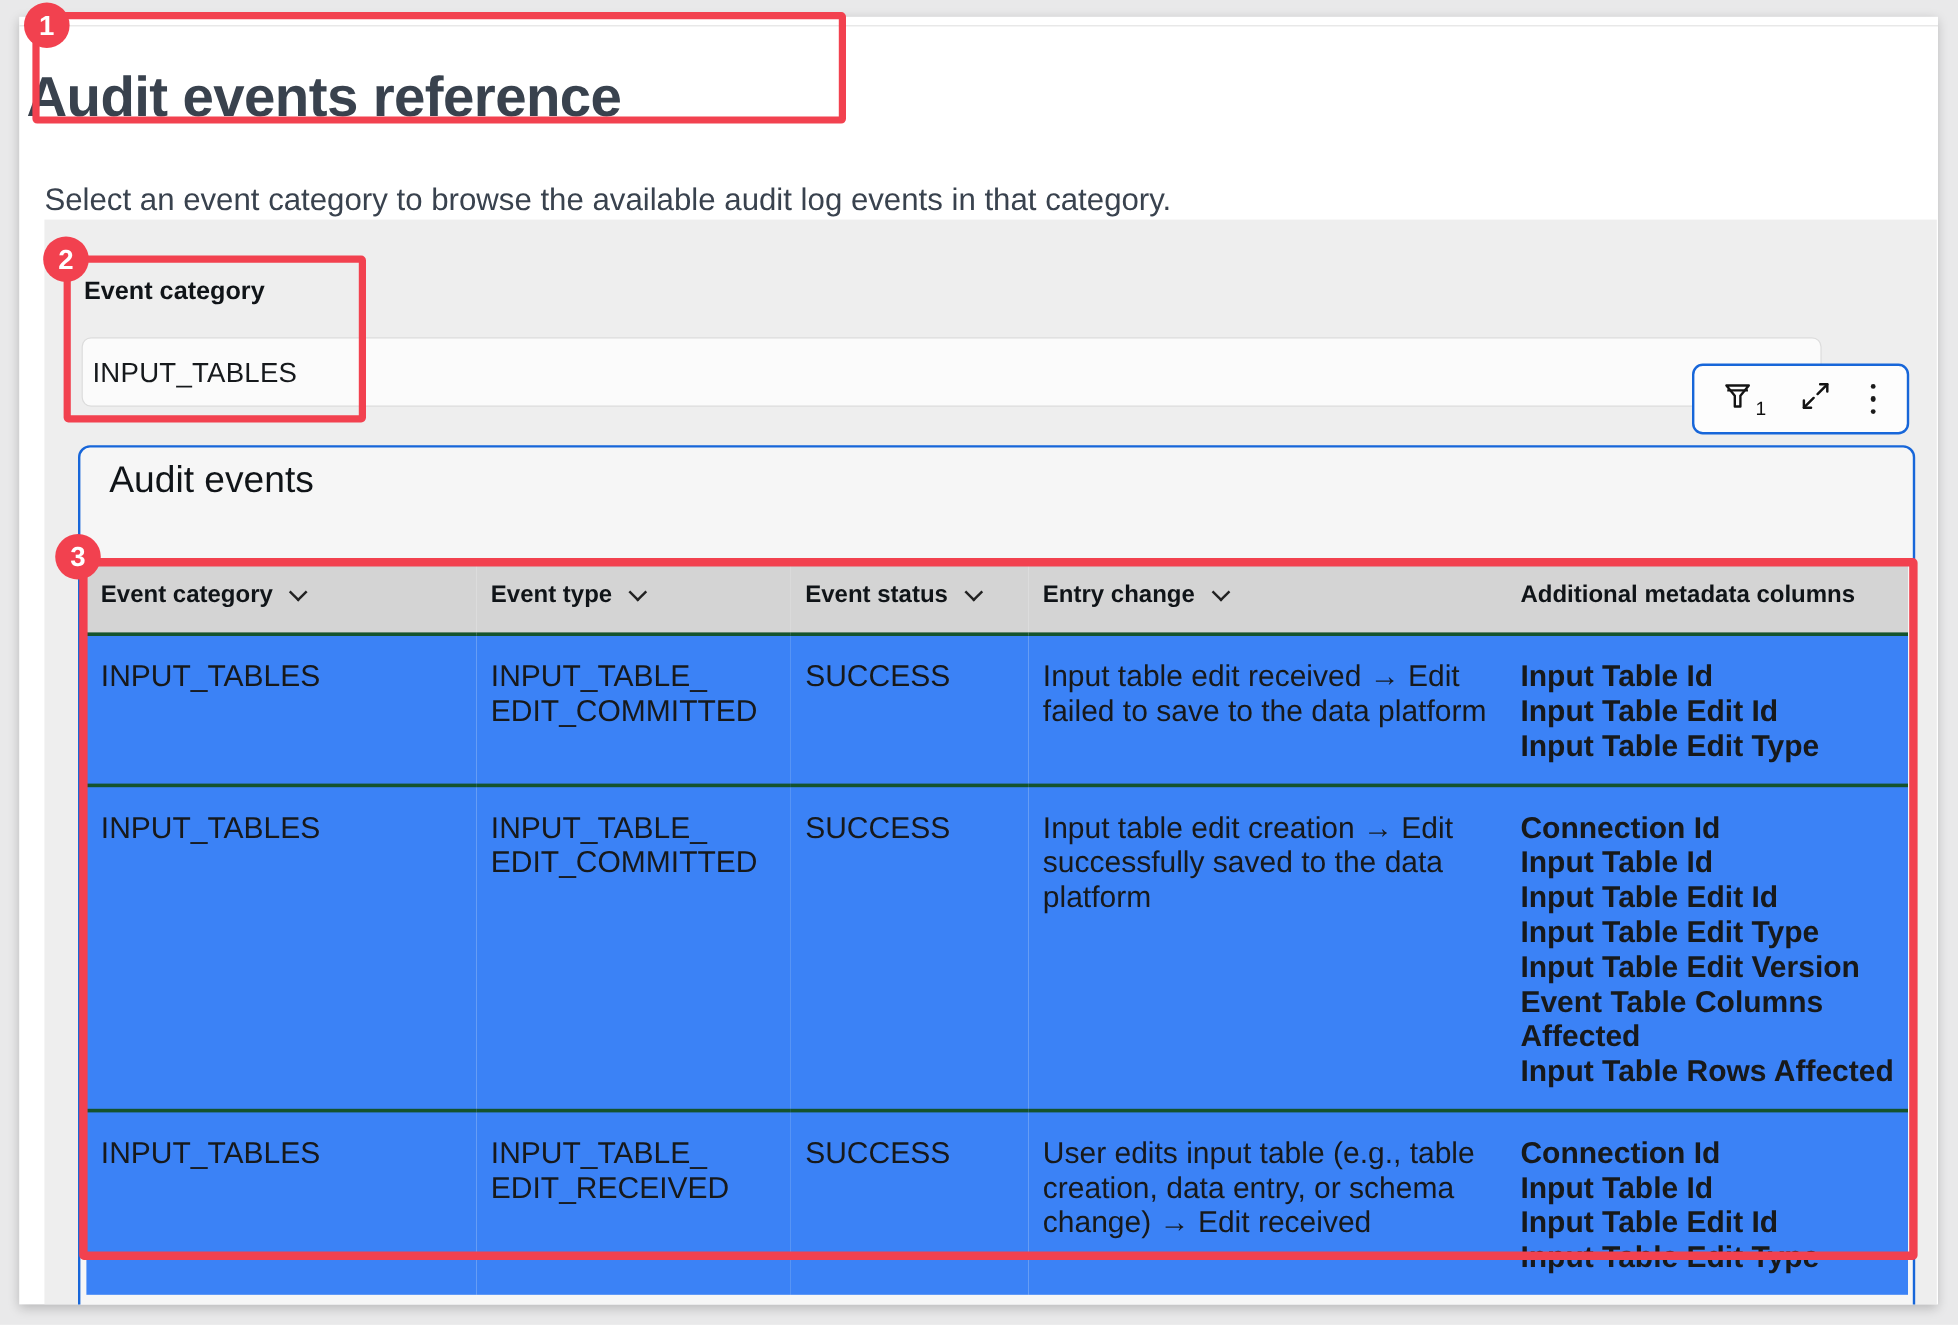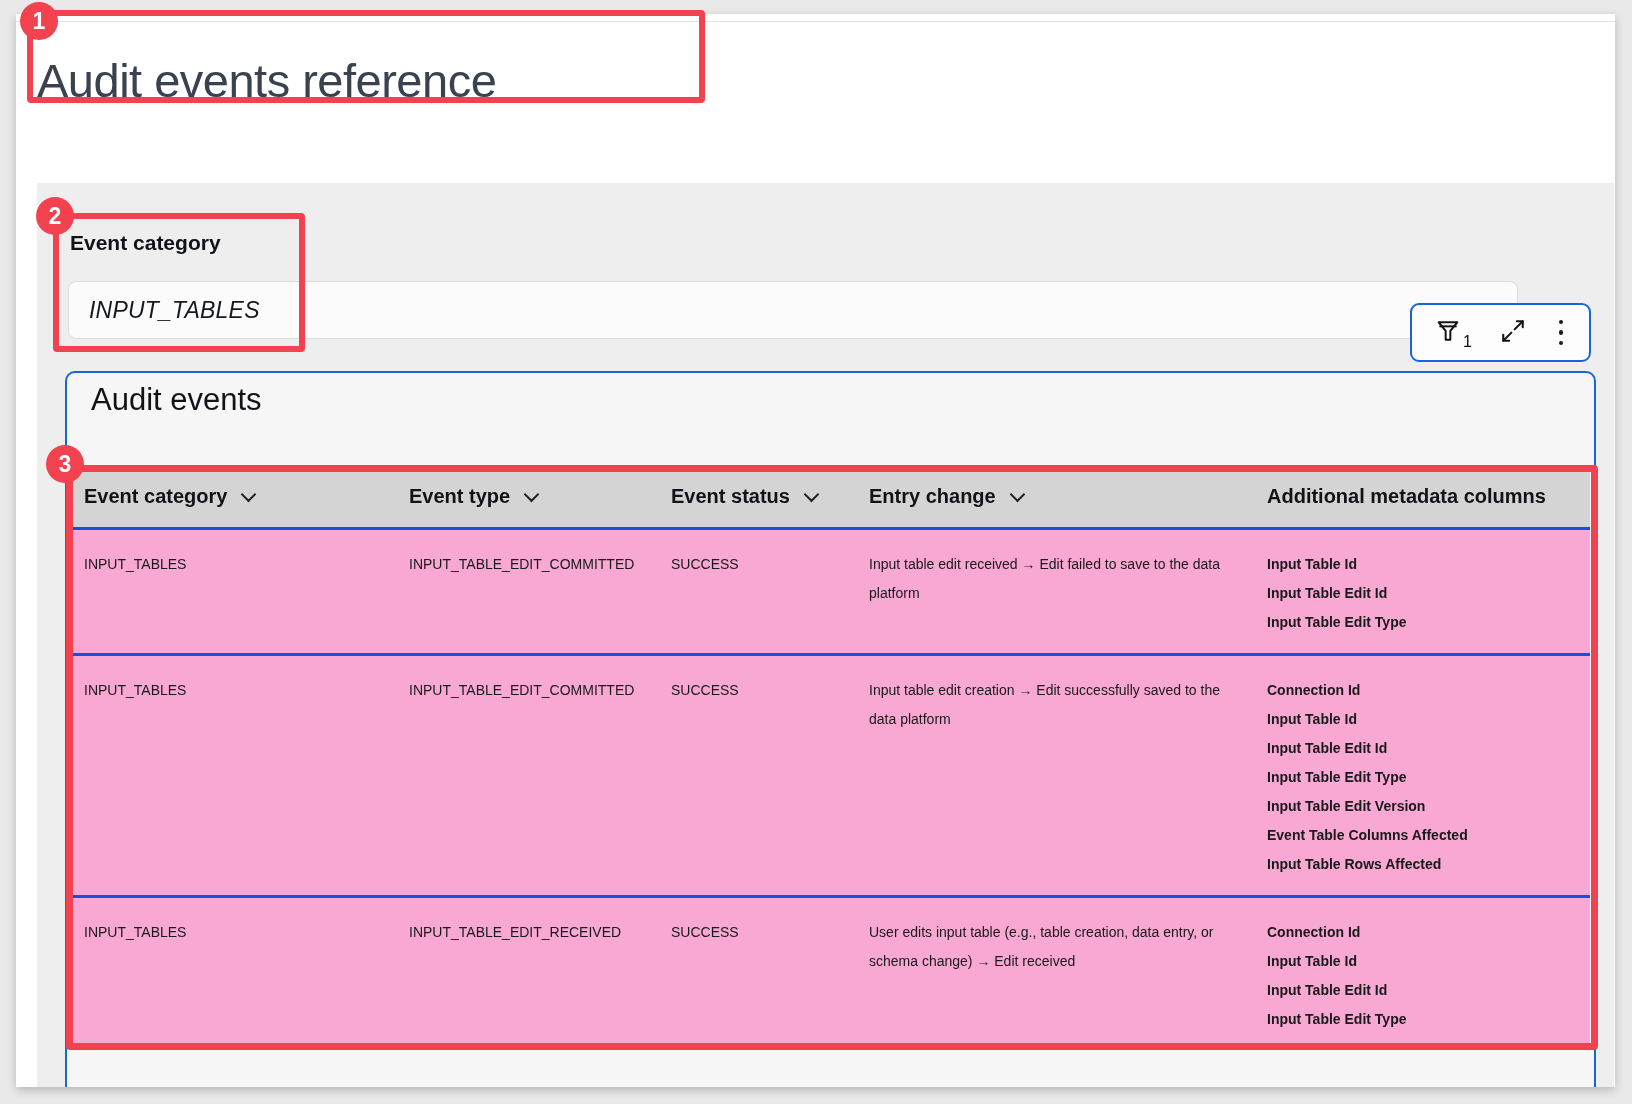--- a/index.html
+++ b/index.html
@@ -11,37 +11,37 @@
   }
   .page{
     position:absolute;left:16px;top:14px;width:1599px;height:1073px;
     background:#ffffff;
     box-shadow:0 3px 9px rgba(0,0,0,.22);
   }
   .clip{position:absolute;inset:0;overflow:hidden;}
   .topline{position:absolute;left:0;right:0;top:7px;border-top:1px solid #e3e3e3;}
 
   .title{
-    position:absolute;left:21px;top:8px;
-    font-size:47px;font-weight:normal;color:var(--heading,#39424e);
+    position:absolute;left:6px;top:8px;
+    font-size:47px;font-weight:bold;color:var(--heading,#39424e);
     letter-spacing:-0.5px;line-height:1.2;
   }
   .subtitle{
     position:absolute;left:21px;top:111px;
     font-size:26px;color:var(--heading,#39424e);
   }
 
   .gray-panel{position:absolute;left:21px;top:169px;width:1577px;bottom:0;background:#eeeeee;}
 
   .field-label{position:absolute;left:54px;top:217px;font-size:21px;font-weight:bold;color:#101418;}
   .field{
     position:absolute;left:52px;top:267px;width:1450px;height:58px;box-sizing:border-box;
     background:#fbfbfb;border:1px solid #dcdcdc;border-radius:8px;
-    display:flex;align-items:center;padding-left:20px;
-    font-size:23px;color:#16191c;letter-spacing:0.2px;cursor:pointer;font-style:italic;
+    display:flex;align-items:center;padding-left:8px;
+    font-size:23px;color:#16191c;letter-spacing:0.2px;cursor:pointer;
   }
 
   .toolbar{
     position:absolute;left:1394px;top:289px;width:181px;height:59px;box-sizing:border-box;
     background:#fdfdfd;border:2px solid var(--accent,#1766d9);border-radius:9px;
     display:flex;align-items:center;justify-content:space-between;
     padding:0 22px;z-index:2;
   }
   .tool{display:flex;align-items:flex-end;cursor:pointer;}
   .filter-sub{font-size:16px;color:#111;margin-left:1px;margin-bottom:-2px;}
@@ -68,24 +68,24 @@
     font-size:20px;font-weight:bold;color:#101418;
     text-align:left;padding:0 0 0 12px;vertical-align:middle;cursor:pointer;
     white-space:nowrap;
   }
   .chev{
     display:inline-block;width:9px;height:9px;
     border-right:2px solid #222;border-bottom:2px solid #222;
     transform:rotate(45deg);margin-left:16px;margin-bottom:3px;
   }
   table.grid tbody td{
-    background:#f9a8d4;vertical-align:top;
+    background:#3b82f6;vertical-align:top;
     padding:20px 8px 16px 12px;
-    font-size:14px;color:#17191b;line-height:29px;
-    border-top:3px solid #1d4ed8;
+    font-size:25px;color:#17191b;line-height:29px;
+    border-top:3px solid #14532d;
     overflow-wrap:break-word;
   }
   td.trigger{padding-right:34px;}
   td.meta div{line-height:29px;font-weight:bold;}
 
   .annot{
     position:absolute;border:6px solid var(--annot,#f2414f);border-radius:4px;
     box-sizing:border-box;z-index:5;pointer-events:none;
   }
   #annot1{left:11px;top:-4px;width:678px;height:93px;}
@@ -102,20 +102,21 @@
   #badge3{left:30px;top:431px;}
 </style>
 </head>
 <body style="--annot: #f2414f; --accent: #1766d9; --heading: #39424e;">
 
 <div class="page">
   <div class="clip">
     <div class="topline"></div>
 
     <h1 class="title">Audit events reference</h1>
+    <p class="subtitle">Select an event category to browse the available audit log events in that category.</p>
 
     <div class="gray-panel"></div>
 
     <div class="field-label">Event category</div>
     <div class="field">
       <span>INPUT_TABLES</span>
     </div>
 
     <div class="toolbar">
       <span class="tool">

